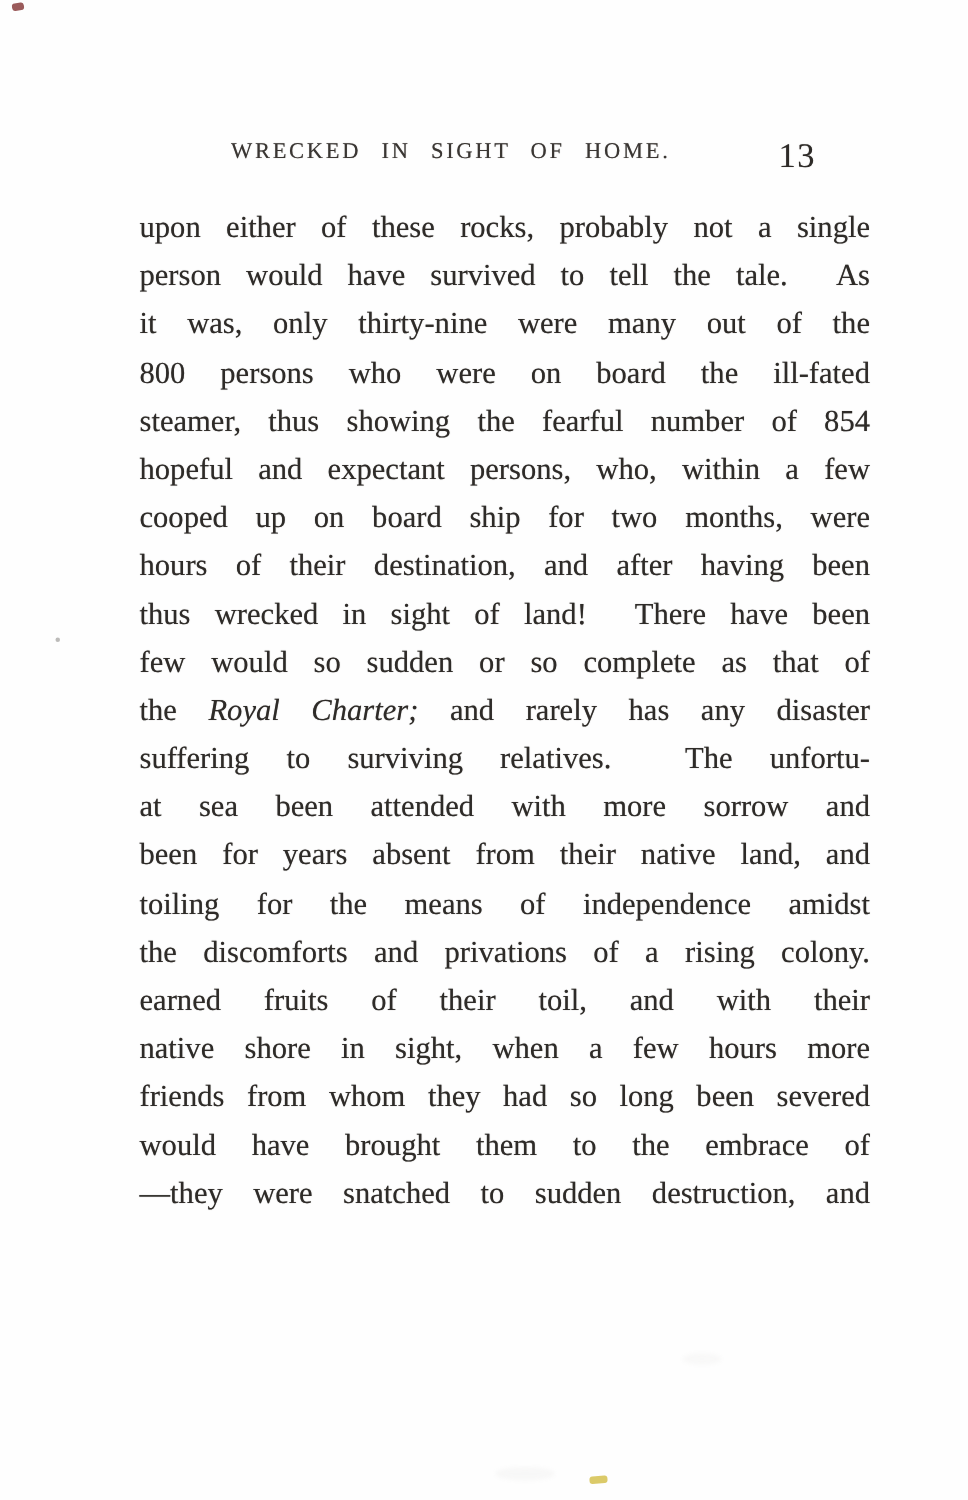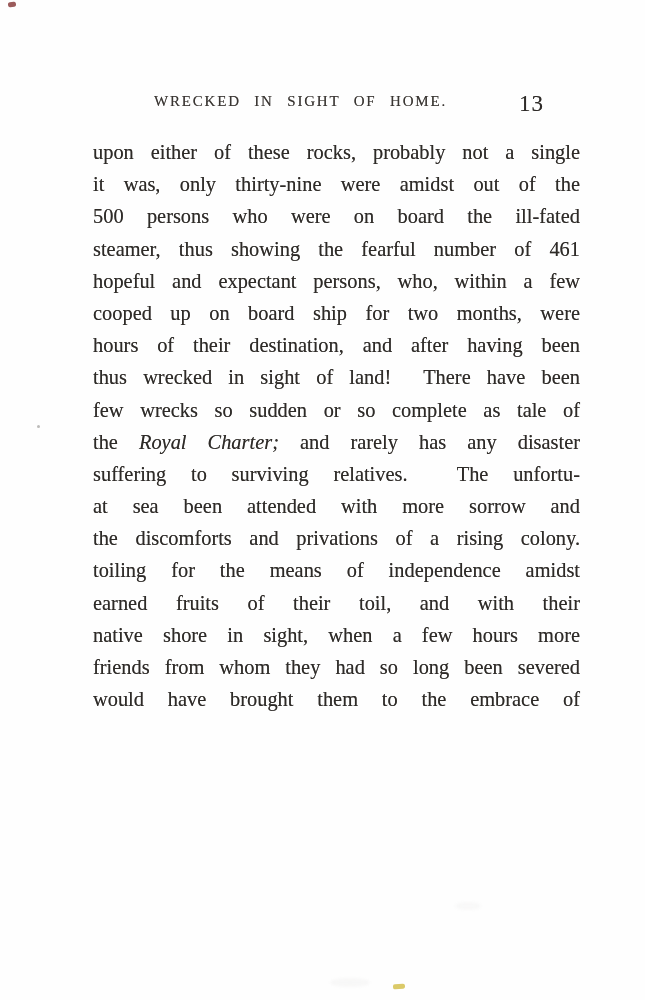--- a/index.html
+++ b/index.html
@@ -95,37 +95,40 @@
 
 <div class="page">
 
   <div class="running-header">
     <span class="running-title">WRECKED IN SIGHT OF HOME.</span>
     <span class="page-number">13</span>
   </div>
 
   <div class="text-block">
       <div class="line"><span>upon either of these rocks, probably not a single</span></div>
-      <div class="line"><span>it was, only thirty-nine were amidst out of the</span></div>
-      <div class="line"><span>500 persons who were on board the ill-fated</span></div>
-      <div class="line"><span>steamer, thus showing the fearful number of 461</span></div>
+      <div class="line"><span>person would have survived to tell the tale.&nbsp; As</span></div>
+      <div class="line"><span>it was, only thirty-nine were many out of the</span></div>
+      <div class="line"><span>800 persons who were on board the ill-fated</span></div>
+      <div class="line"><span>steamer, thus showing the fearful number of 854</span></div>
       <div class="line"><span>hopeful and expectant persons, who, within a few</span></div>
       <div class="line"><span>cooped up on board ship for two months, were</span></div>
       <div class="line"><span>hours of their destination, and after having been</span></div>
       <div class="line"><span>thus wrecked in sight of land!&nbsp; There have been</span></div>
-      <div class="line"><span>few wrecks so sudden or so complete as tale of</span></div>
+      <div class="line"><span>few would so sudden or so complete as that of</span></div>
       <div class="line"><span>the </span><i>Royal Charter;</i><span> and rarely has any disaster</span></div>
       <div class="line"><span>suffering to surviving relatives.&nbsp; The unfortu-</span></div>
       <div class="line"><span>at sea been attended with more sorrow and</span></div>
+      <div class="line"><span>been for years absent from their native land, and</span></div>
+      <div class="line"><span>toiling for the means of independence amidst</span></div>
       <div class="line"><span>the discomforts and privations of a rising colony.</span></div>
-      <div class="line"><span>toiling for the means of independence amidst</span></div>
       <div class="line"><span>earned fruits of their toil, and with their</span></div>
       <div class="line"><span>native shore in sight, when a few hours more</span></div>
       <div class="line"><span>friends from whom they had so long been severed</span></div>
       <div class="line"><span>would have brought them to the embrace of</span></div>
+      <div class="line"><span>—they were snatched to sudden destruction, and</span></div>
     </div>
 
   <div class="speck speck-top-left"></div>
   <div class="speck speck-margin"></div>
   <div class="speck speck-bottom"></div>
   <div class="smudge smudge-a"></div>
   <div class="smudge smudge-b"></div>
 
 </div>
 

